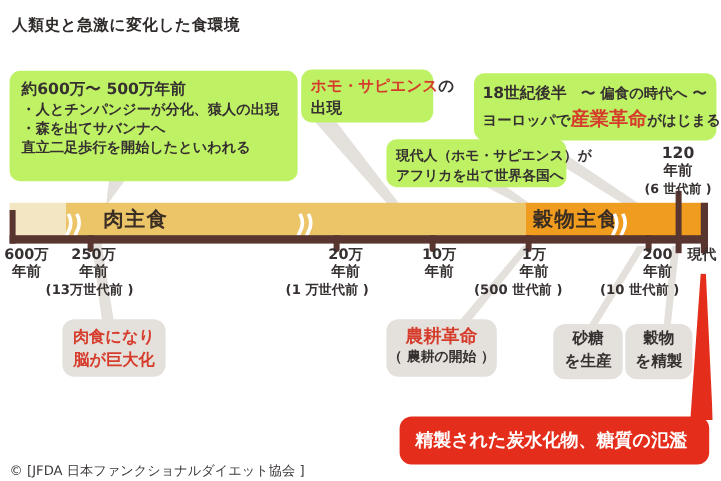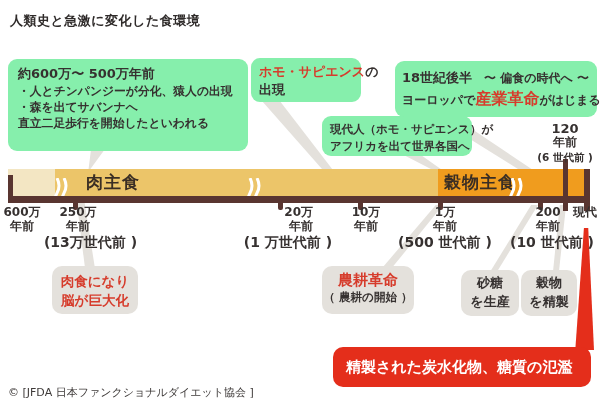--- a/index.html
+++ b/index.html
@@ -5,21 +5,21 @@
   * { margin:0; padding:0; box-sizing:border-box; }
   body { font-family:"DejaVu Sans","Liberation Sans",sans-serif; background:#fff; }
   #stage {
     position:relative; width:601px; height:401px; background:#ffffff;
     overflow:hidden; color:#363130;
   }
   .abs { position:absolute; }
   #title { left:10px; top:12px; font-size:13px; font-weight:bold; color:#2f2b2a; letter-spacing:0.5px; }
 
   
-  .callout { background:#86efac; border-radius:9px; }
+  .callout { background:#bef264; border-radius:9px; }
   .tail { background:#e4e1dc; }
   #c1 { left:8px; top:59px; width:240px; height:92px; padding:6px 10px; }
   #c1 .hd { font-size:13px; font-weight:bold; }
   #c1 .ln { font-size:11.8px; font-weight:600; line-height:1.36; white-space:nowrap; }
   #c2 { left:251px; top:58px; width:110px; height:44px; padding:5px 8px; font-size:13px; font-weight:bold; line-height:1.35; white-space:nowrap; }
   #c3 { left:322px; top:116px; width:150px; height:40px; padding:5px 8px; font-size:11.5px; font-weight:bold; line-height:1.45; white-space:nowrap; }
   #c4 { left:395px; top:61px; width:202px; height:56px; padding:6px 7px; white-space:nowrap; }
   #c4 .l1 { font-size:13px; font-weight:bold; }
   #c4 .note { font-size:12px; font-weight:bold; margin-left:12px; }
   #c4 .l2 { font-size:12px; font-weight:bold; margin-top:2px; }
@@ -33,21 +33,21 @@
   #seg3 { left:438px; width:152px; background:#f09c1e; }
   .bar-label { top:171px; font-size:17px; font-weight:bold; color:#3a2e24; letter-spacing:1px; }
   #baseline { left:8px; top:196px; width:582px; height:7px; background:#593530; }
   .tick { background:#593530; width:5px; }
   .tick-dn { top:196px; height:14px; border-radius:0 0 2px 2px; }
   #cap-left { left:8px; top:175px; width:5px; height:28px; background:#593530; }
   #tick-120 { left:563px; top:159px; width:5px; height:52px; background:#593530; }
   #cap-right { left:584px; top:169px; width:6px; height:42px; background:#593530; }
 
   .tlabel { top:206px; text-align:center; font-size:12px; font-weight:bold; line-height:1.15; }
-  .gen { top:234px; text-align:center; font-size:14px; font-weight:bold; }
+  .gen { top:234px; text-align:left; font-size:11px; font-weight:bold; }
   #lbl-120 { left:535px; top:122px; width:60px; text-align:center; font-weight:bold; }
   #lbl-120 .a { font-size:13px; line-height:1.1; }
   #lbl-120 .b { font-size:12px; line-height:1.15; }
   #lbl-120 .c { font-size:10.5px; font-weight:bold; margin-top:1px; }
 
   
   .bubble { background:#e4e1dc; border-radius:10px; text-align:center; }
   #b-meat { left:52px; top:266px; width:86px; height:48px; padding-top:6px; font-size:13.5px; font-weight:bold; line-height:1.4; color:#d63c2c; }
   #b-agri { left:322px; top:266px; width:92px; height:48px; padding-top:5px; white-space:nowrap; }
   #b-agri .r { font-size:15px; font-weight:bold; color:#d63c2c; }
@@ -123,21 +123,21 @@
 
   <div class="abs tlabel" style="left:0px; width:44px;">
     <div>600万</div>
     <div>年前</div>
   </div>
   <div class="abs tlabel" style="left:53px; width:50px;">
     <div>250万</div>
     <div>年前</div>
   </div>
   <div class="abs gen" style="left:38px; width:105px;">(13万世代前 )</div>
-  <div class="abs tlabel" style="left:263px; width:50px;text-align:right;">
+  <div class="abs tlabel" style="left:263px; width:50px;">
     <div>20万</div>
     <div>年前</div>
   </div>
   <div class="abs gen" style="left:238px; width:100px;">(1 万世代前 )</div>
   <div class="abs tlabel" style="left:341px; width:50px;">
     <div>10万</div>
     <div>年前</div>
   </div>
   <div class="abs tlabel" style="left:420px; width:50px;">
     <div>1万</div>

